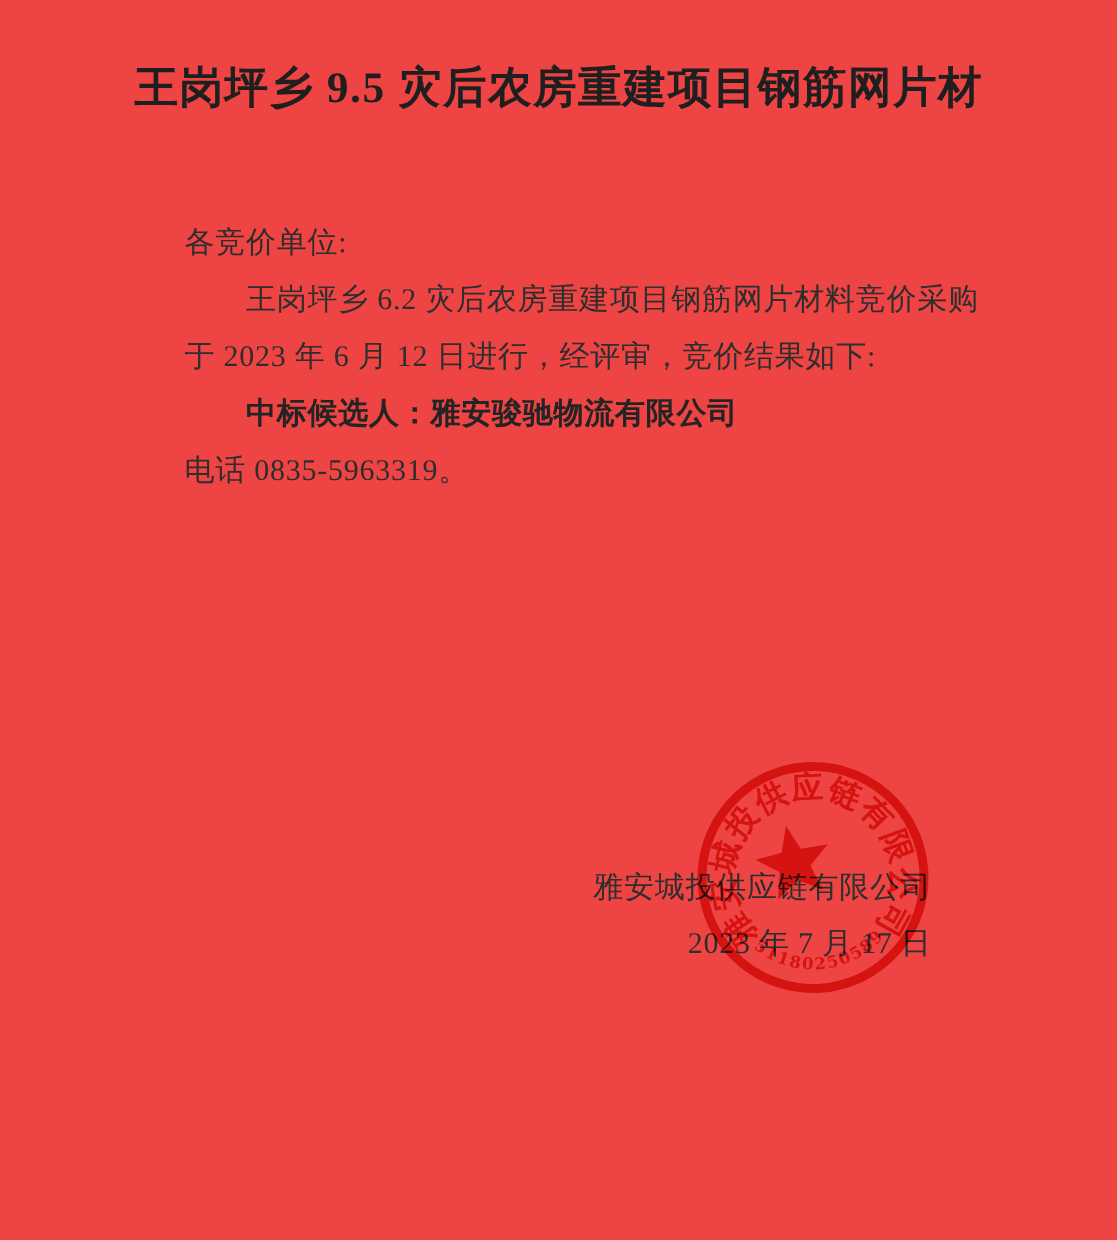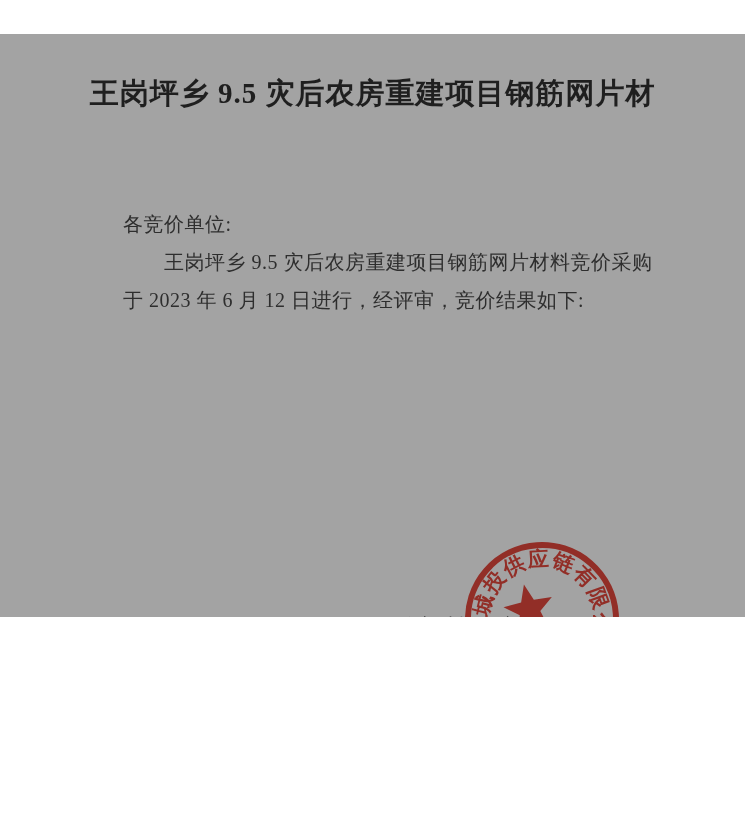--- a/index.html
+++ b/index.html
@@ -3,44 +3,43 @@
 <meta charset="utf-8">
 <style>
   html, body {
     margin: 0;
     padding: 0;
     background: #ffffff;
   }
   .page {
     position: relative;
     width: 745px;
-    height: 583px;
-    background: #a3a3a3;
+    height: 827px;
+    background: #ef4444;
     overflow: hidden;
     font-family: "Liberation Serif", "DejaVu Serif", serif;
-    margin-top: 34px;
   }
   .title {
     position: absolute;
     top: 33px;
     left: 0;
     width: 745px;
     text-align: center;
     font-weight: 700;
     font-size: 29px;
     color: #1f1f1f;
     letter-spacing: 1px;
   }
   .title-line {
     line-height: 53px;
     white-space: nowrap;
   }
   .body-text {
     position: absolute;
-    top: 171px;
+    top: 143px;
     left: 123px;
     width: 512px;
     font-size: 20px;
     color: #2e2e2e;
   }
   .line {
     line-height: 38px;
     white-space: nowrap;
     letter-spacing: 0.5px;
   }
@@ -101,22 +100,24 @@
 <body>
 
 <div class="page">
 
   <div class="title">
     <div class="title-line">王岗坪乡 9.5 灾后农房重建项目钢筋网片材</div>
   </div>
 
   <div class="body-text">
     <div class="line">各竞价单位:</div>
-    <div class="line indent">王岗坪乡 9.5 灾后农房重建项目钢筋网片材料竞价采购</div>
+    <div class="line indent">王岗坪乡 6.2 灾后农房重建项目钢筋网片材料竞价采购</div>
     <div class="line">于 2023 年 6 月 12 日进行，经评审，竞价结果如下:</div>
+    <div class="line indent bold">中标候选人：雅安骏驰物流有限公司</div>
+    <div class="line">电话 0835-5963319。</div>
   </div>
 
   <div class="signature">
     <div class="sig-line">雅安城投供应链有限公司</div>
     <div class="sig-line">2023 年 7 月 17 日</div>
   </div>
 
   <div class="stamp">
     <svg width="200" height="200" viewBox="0 0 200 200">
       <g transform="rotate(-4 100 100)">

